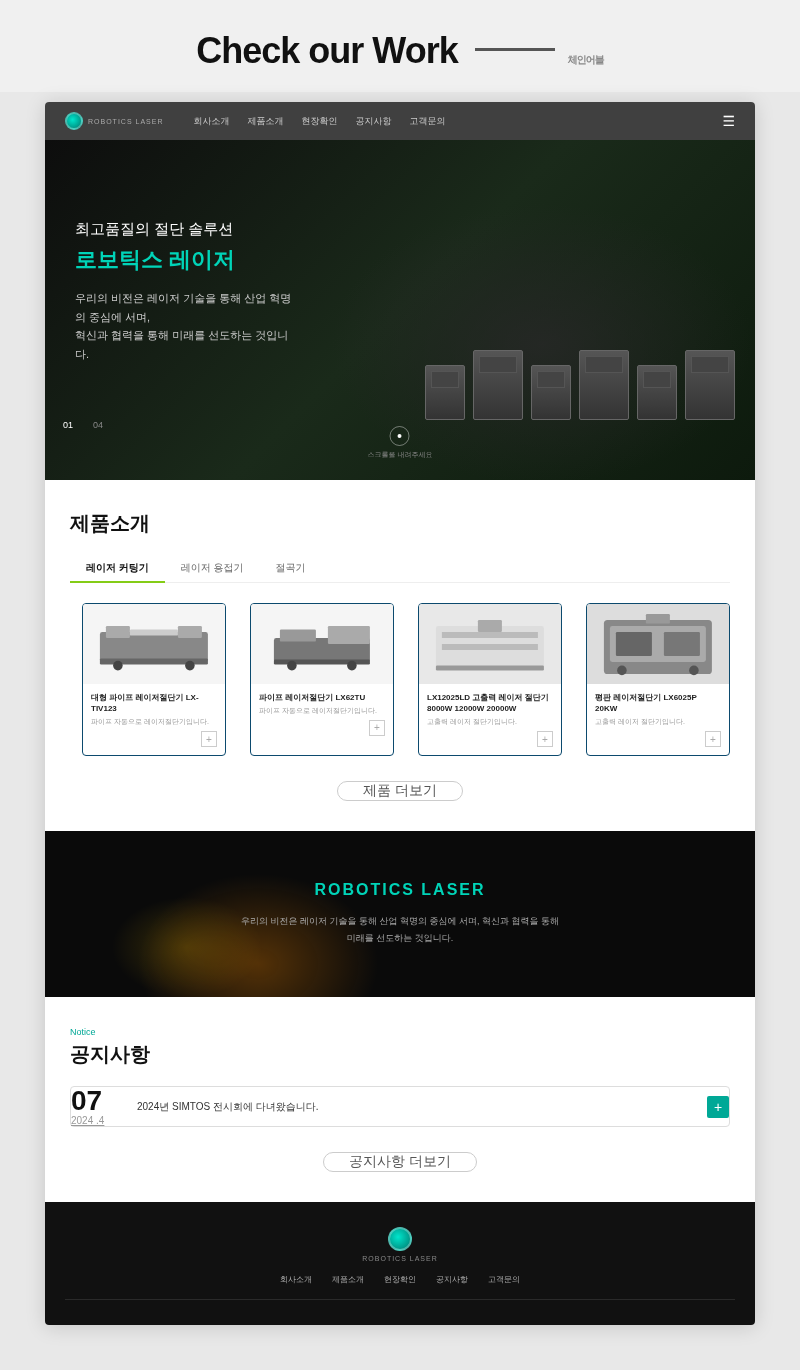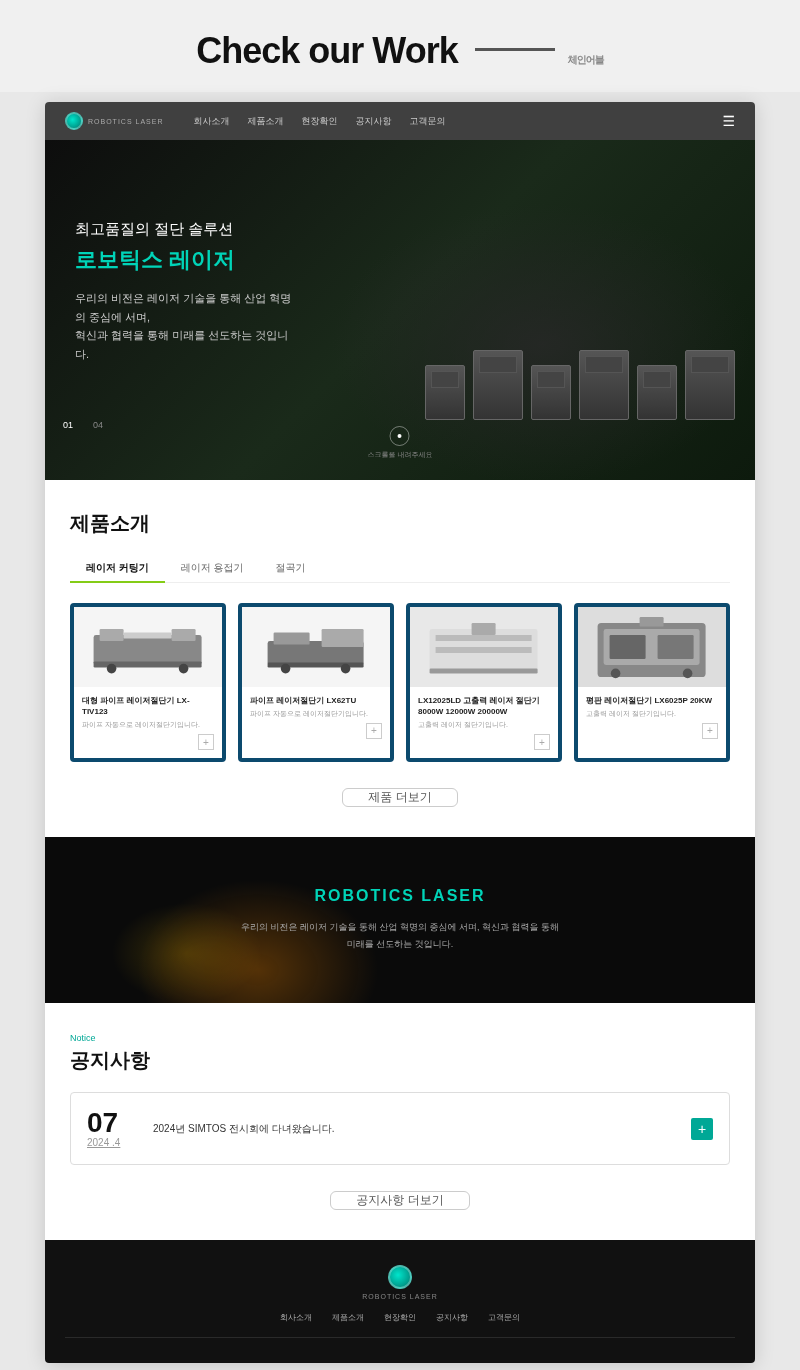--- a/index.html
+++ b/index.html
@@ -236,24 +236,25 @@
       color: #111;
       border-bottom: 2px solid #84cc16;
       font-weight: 700;
     }
     .product-grid {
       display: grid;
       grid-template-columns: repeat(4, 1fr);
       gap: 12px;
     }
     .product-card {
-      border: 4px solid #0c4a6e;
+      border: 1px solid #0c4a6e;
       border-radius: 4px;
       overflow: hidden;
       cursor: pointer;
+      margin-left: 12px;
     }
     .product-img {
       height: 80px;
       background: #f5f5f5;
       display: flex;
       align-items: center;
       justify-content: center;
       overflow: hidden;
     }
     
@@ -290,24 +291,24 @@
       margin-top: 4px;
     }
     .more-btn-container {
       text-align: center;
       margin-top: 25px;
     }
     .more-btn {
       display: inline-block;
       border: 1px solid #ccc;
       padding: 0 25px;
-      font-size: 12px;
+      font-size: 14px;
       color: #555;
       cursor: pointer;
-      border-radius: 6px;
+      border-radius: 12px;
     }
 
     
     .banner-section {
       background: #0a0a0a;
       padding: 50px 20px;
       text-align: center;
       position: relative;
       overflow: hidden;
     }
@@ -338,21 +339,20 @@
     
     .notice-section {
       padding: 30px 25px;
       background: #fff;
     }
     .notice-item {
       border: 1px solid #ddd;
       border-radius: 4px;
       display: flex;
       align-items: center;
-      padding: 16px;
       gap: 16px;
       margin-bottom: 12px;
     }
     .notice-date-block {
       min-width: 50px;
     }
     .notice-day {
       font-size: 28px;
       font-weight: 900;
       color: #111;

